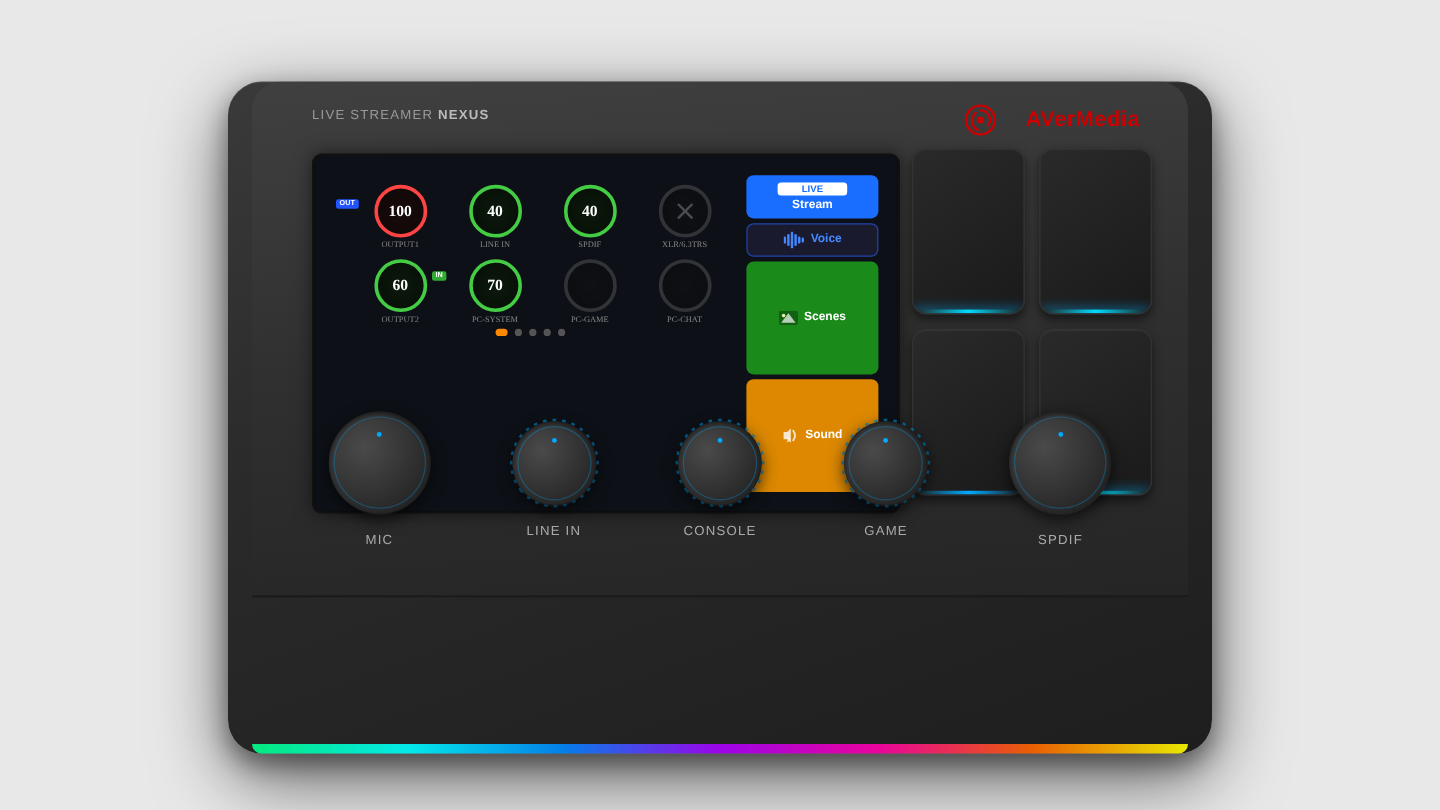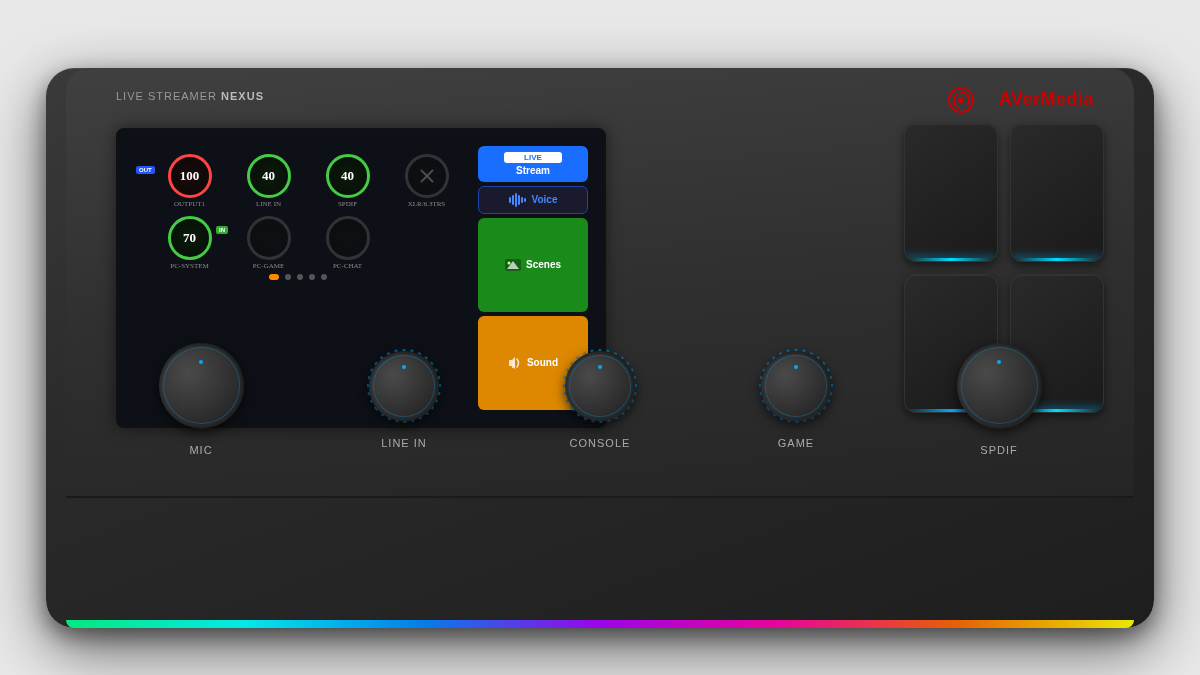--- a/index.html
+++ b/index.html
@@ -9,21 +9,21 @@
       background: #e8e8e8;
       display: flex;
       align-items: center;
       justify-content: center;
       font-family: Arial, sans-serif;
       overflow: hidden;
     }
 
     .device-wrapper {
       position: relative;
-      width: 1108px;
+      width: 820px;
       height: 580px;
     }
 
     
     .device-body {
       position: absolute;
       top: 20px;
       left: 0;
       right: 0;
       bottom: 0;
@@ -445,20 +445,24 @@
               <div class="knob-display">
                 <div class="knob-circle xlr" style="font-size:10px;">
                   <svg width="16" height="16" viewBox="0 0 16 16">
                       <line x1="2" y1="2" x2="14" y2="14" stroke="#888" stroke-width="2"></line>
                       <line x1="14" y1="2" x2="2" y2="14" stroke="#888" stroke-width="2"></line>
                     </svg>
                 </div>
                 <div class="knob-label">XLR/6.3TRS</div>
               </div>
 
+              <div class="knob-display">
+                <div class="knob-circle output2">60</div>
+                <div class="knob-label">OUTPUT2</div>
+              </div>
 
               <div class="knob-display">
                 <div class="knob-circle pcsystem">70</div>
                 <div class="knob-label">PC-SYSTEM</div>
               </div>
 
               <div class="knob-display">
                 <div class="knob-circle pcgame" style="font-size:10px;"></div>
                 <div class="knob-label">PC-GAME</div>
               </div>

